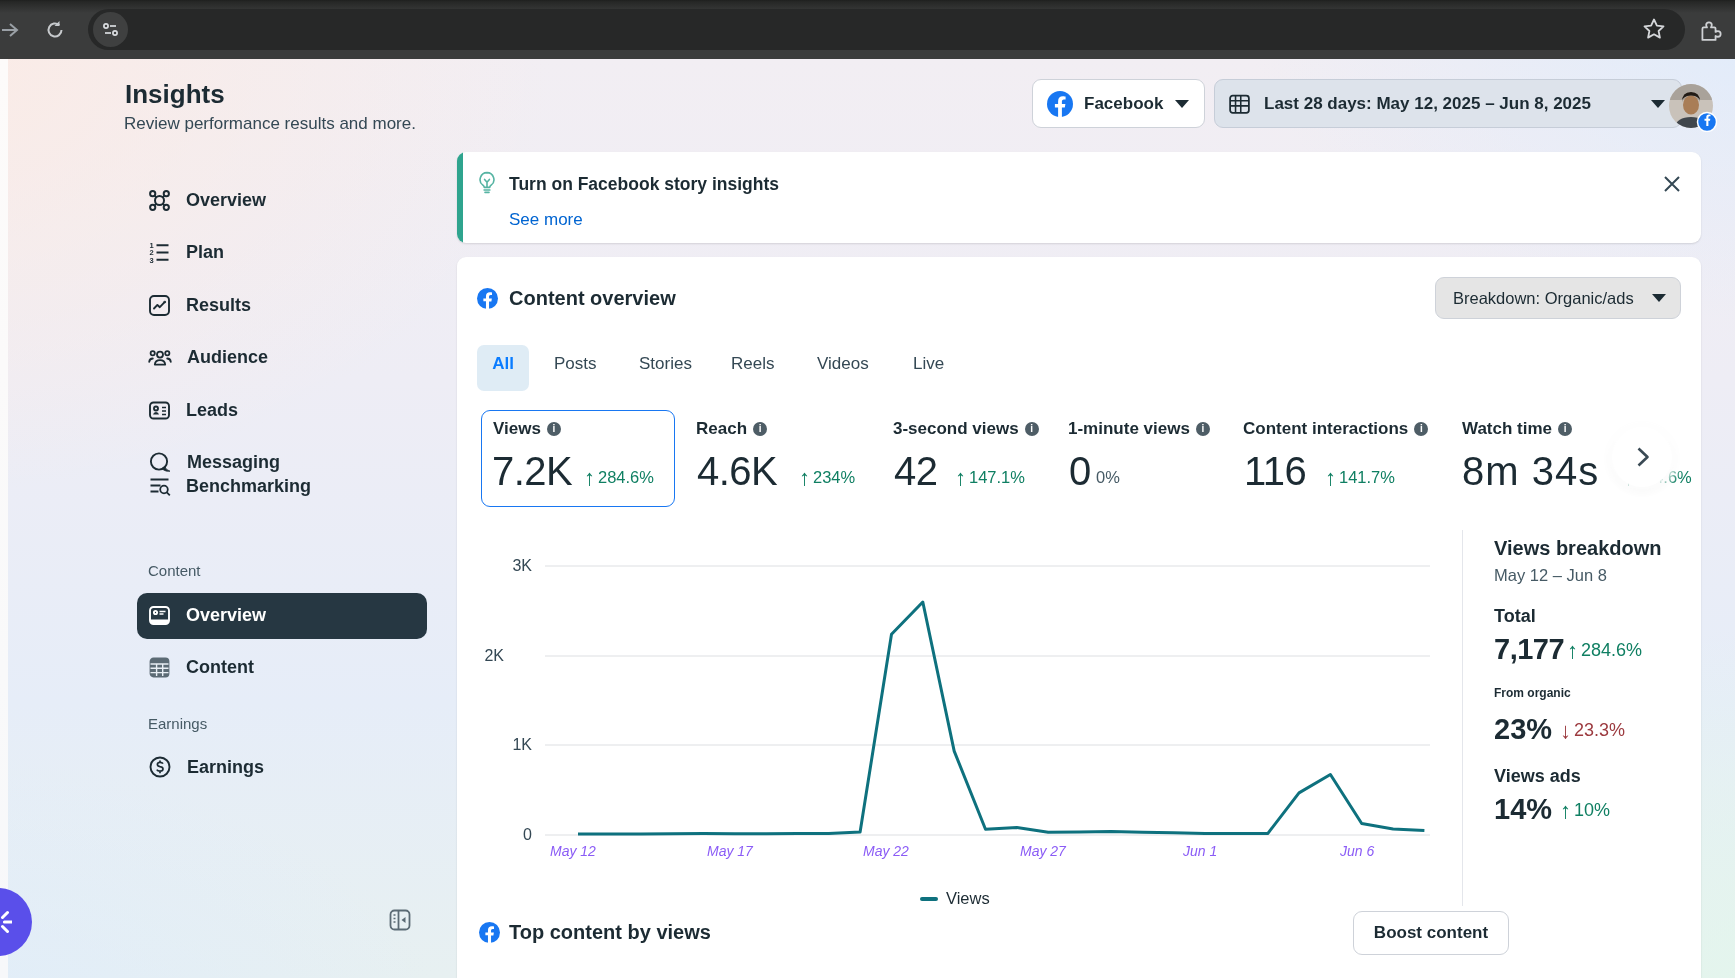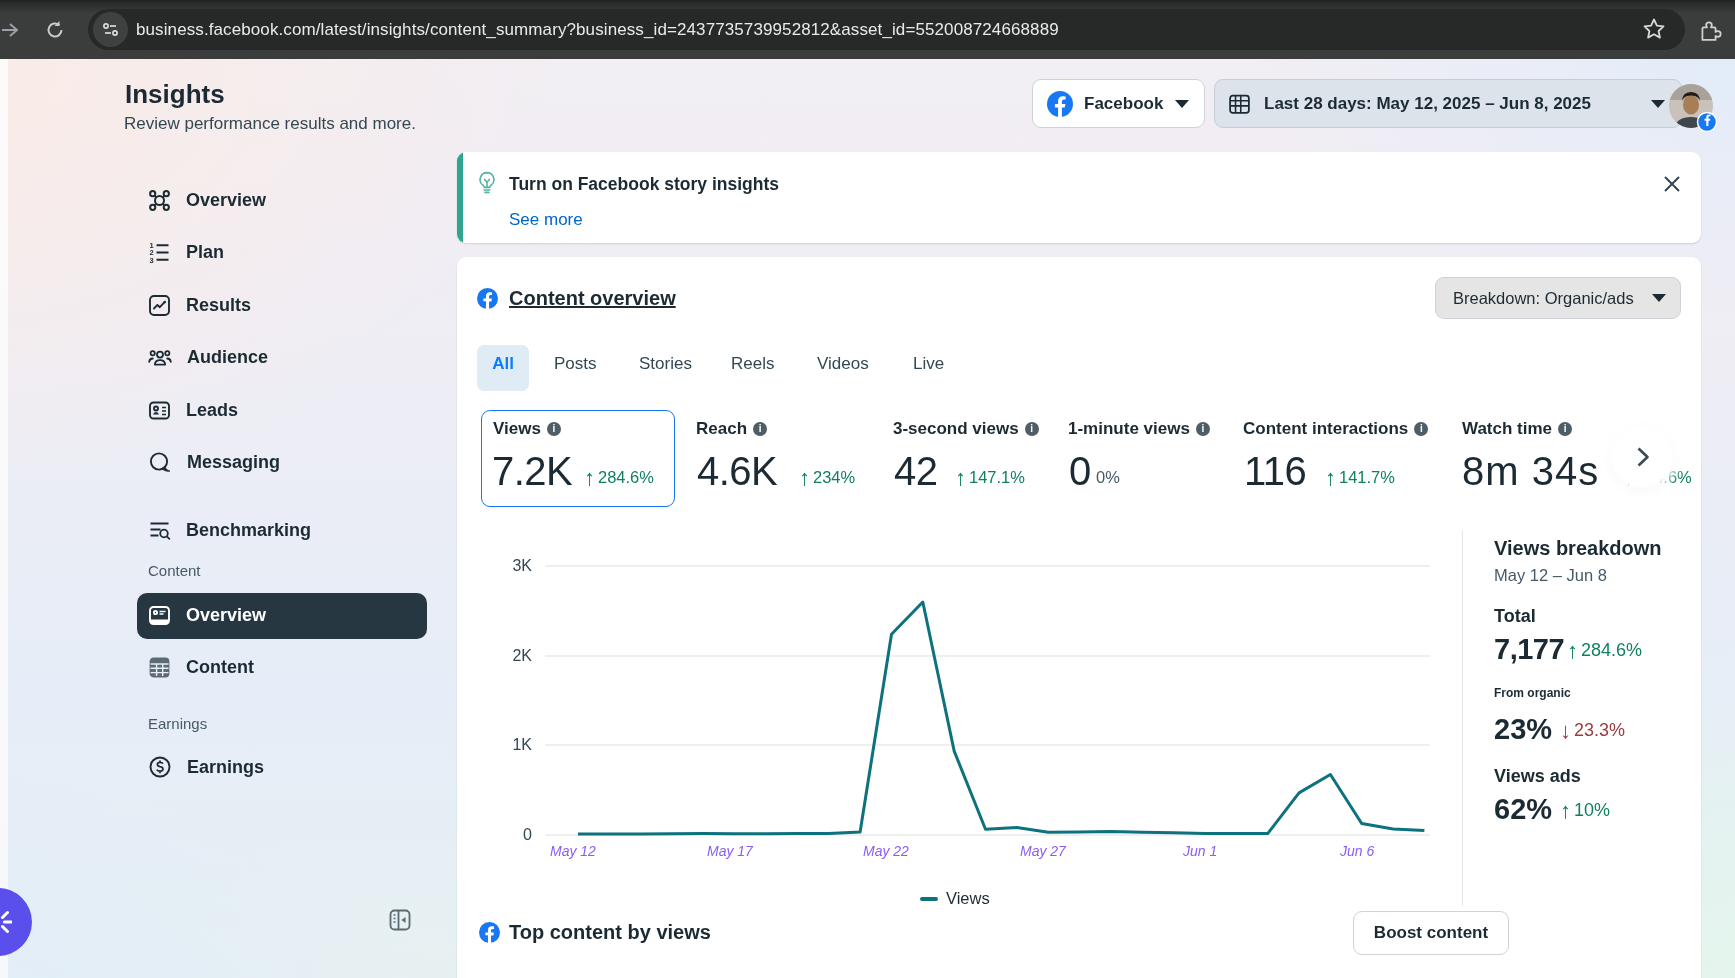--- a/index.html
+++ b/index.html
@@ -41,21 +41,21 @@
 .navsel { position:absolute; left:148px; display:flex; align-items:center; gap:15px; font-size:18px; font-weight:bold; color:#fff; }
 
 
 #banner { position:absolute; left:457px; top:152px; width:1244px; height:91px; background:#fff; border-radius:9px; box-shadow:0 1px 2px rgba(0,0,0,0.12); overflow:hidden; }
 #banner .greenbar { position:absolute; left:0; top:0; width:6px; height:91px; background:#2fa48e; }
 #banner .btitle { position:absolute; left:52px; top:22px; font-size:17.5px; font-weight:bold; color:#1c2b33; }
 #banner .bsee { position:absolute; left:52px; top:58px; font-size:17px; color:#0064d1; }
 
 
 #card { position:absolute; left:457px; top:257px; width:1244px; height:721px; background:#fff; border-radius:9px 9px 0 0; box-shadow:0 1px 2px rgba(0,0,0,0.12); }
-#co-title { position:absolute; left:509px; top:287px; font-size:20px; font-weight:bold; color:#1c2b33;text-decoration:underline; }
+#co-title { position:absolute; left:509px; top:287px; font-size:20px; font-weight:bold; color:#1c2b33; }
 #bdbtn { position:absolute; left:1435px; top:277px; width:246px; height:42px; background:#e5e5e5; border:1px solid #ced2d9; border-radius:9px; display:flex; align-items:center; font-size:16.5px; color:#1c2b33; padding-left:17px; }
 #bdbtn .caret { margin-right:14px; }
 
 
 .tab { position:absolute; top:345px; height:46px; line-height:38px; font-size:17px; color:#344854; }
 #tab-all { left:477px; width:52px; background:#dfecf5; border-radius:7px; text-align:center; color:#0a7cff; font-weight:bold; }
 
 
 #viewscard { position:absolute; left:481px; top:410px; width:194px; height:97px; border:1.5px solid #1877f2; border-radius:9px; }
 .mlabel { position:absolute; font-size:17px; font-weight:bold; color:#1c2b33; display:flex; align-items:center; gap:6px; }
@@ -98,21 +98,20 @@
       </svg>
     <div id="urlpill">
       <div id="tunebtn">
         <svg class="abs" style="left:8px;top:8px" width="19" height="19" viewBox="0 0 19 19">
             <circle cx="5" cy="6" r="2.1" stroke="#dadce0" stroke-width="1.7" fill="none"></circle>
             <path d="M9 6 h6" stroke="#dadce0" stroke-width="1.7"></path>
             <circle cx="14" cy="13" r="2.1" stroke="#dadce0" stroke-width="1.7" fill="none"></circle>
             <path d="M4 13 h6" stroke="#dadce0" stroke-width="1.7"></path>
           </svg>
       </div>
-      <div id="urltext">business.facebook.com/latest/insights/content_summary?business_id=2437735739952812&amp;asset_id=552008724668889</div>
       <svg class="abs" style="left:1553px;top:7px" width="26" height="26" viewBox="0 0 26 26">
           <path d="M13 3.5 l2.9 6.1 6.6 0.8 -4.9 4.6 1.3 6.6 -5.9-3.3 -5.9 3.3 1.3-6.6 -4.9-4.6 6.6-0.8z" stroke="#d5d7da" stroke-width="1.8" fill="none" stroke-linejoin="round"></path>
         </svg>
     </div>
     <svg class="abs" style="left:1697px;top:18px" width="25" height="25" viewBox="0 0 24 24">
         <path d="M5.2 21 V10.2 a1.2 1.2 0 0 1 1.2-1.2 H9.6 c-0.5-0.8-0.8-1.5-0.8-2.2 a2.7 2.7 0 0 1 5.4 0 c0 0.7-0.3 1.4-0.8 2.2 h3.2 a1.2 1.2 0 0 1 1.2 1.2 V13.4 c0.8-0.5 1.5-0.8 2.2-0.8 a2.7 2.7 0 0 1 0 5.4 c-0.7 0-1.4-0.3-2.2-0.8 V21z" stroke="#cfd1d4" stroke-width="1.7" fill="none" stroke-linejoin="round"></path>
       </svg>
   </div>
 
   <div id="page"></div>
@@ -185,21 +184,21 @@
   <div class="navitem" style="top:398px"><svg width="23" height="23" viewBox="0 0 23 23" fill="none" stroke="#1c2b33" stroke-width="1.9">
         <rect x="2" y="3.5" width="19" height="16" rx="3.5"></rect>
         <circle cx="8" cy="9.5" r="2"></circle>
         <path d="M5 15.5 q0.5-2.6 3-2.6 q2.5 0 3 2.6z" fill="#1c2b33" stroke="none"></path>
         <path d="M14 8.5 h4 M14 12 h4 M14 15.5 h4" stroke-width="1.7"></path>
       </svg>Leads</div>
   <div class="navitem" style="top:450px"><svg width="24" height="23" viewBox="0 0 24 23" fill="none" stroke="#1c2b33" stroke-width="1.9">
         <circle cx="11" cy="10.5" r="8.1"></circle>
         <path d="M16.6 15.3 q1.3 3.8 5.4 4.9 q-2.8 0.3-4.8-0.5 q-2.2-0.9-3.2-2.2z" fill="#1c2b33" stroke="#1c2b33" stroke-width="0.8"></path>
       </svg>Messaging</div>
-  <div class="navitem" style="top:518px"><svg width="23" height="23" viewBox="0 0 23 23" fill="none" stroke="#1c2b33" stroke-width="2">
+  <div class="navitem" style="top:474px"><svg width="23" height="23" viewBox="0 0 23 23" fill="none" stroke="#1c2b33" stroke-width="2">
         <path d="M2.5 4.5 h18 M2.5 10.5 h10 M2.5 16.5 h8"></path>
         <circle cx="16" cy="14.5" r="3.8" stroke-width="1.8"></circle>
         <path d="M18.8 17.3 l3 3" stroke-width="1.8"></path>
       </svg>Benchmarking</div>
   <div class="navlabel" style="top:562px">Content</div>
   <div id="selpill"></div>
   <div class="navsel" style="top:604px"><svg width="23" height="23" viewBox="0 0 23 23" fill="none" stroke="#fff" stroke-width="1.9">
         <rect x="2" y="3" width="19" height="17" rx="3.5"></rect>
         <circle cx="7.5" cy="8.5" r="1.6"></circle>
         <path d="M11.5 7.5 h6 M11.5 10 h4" stroke-width="1.5"></path>
@@ -278,21 +277,21 @@
   <div class="mnum" style="left:1462px;top:449px;letter-spacing:1px">8m 34s</div>
   <div class="mpct" style="left:1623px;top:468px"><span class="up">↑</span> 114.6%</div>
 
   <div id="arrowcircle">
     <svg class="abs" style="left:24px;top:19px" width="15" height="22" viewBox="0 0 15 22">
         <path d="M2.5 2.5 l9 8.5 -9 8.5" stroke="#3a4a54" stroke-width="2.6" fill="none" stroke-linejoin="round"></path>
       </svg>
   </div>
 
   <div class="ylab" style="left:492px;top:557px">3K</div>
-  <div class="ylab" style="left:492px;top:647px">2K</div>
+  <div class="ylab" style="left:464px;top:647px">2K</div>
   <div class="ylab" style="left:492px;top:736px">1K</div>
   <div class="ylab" style="left:492px;top:826px">0</div>
   <svg class="abs" style="left:457px;top:530px" width="1004" height="340" viewBox="457 530 1004 340">
     <g stroke="#dddfe2" stroke-width="1">
       <line x1="545" y1="566" x2="1430" y2="566"></line>
       <line x1="545" y1="656" x2="1430" y2="656"></line>
       <line x1="545" y1="745" x2="1430" y2="745"></line>
       <line x1="545" y1="835" x2="1430" y2="835"></line>
     </g>
     <polyline fill="none" stroke="#0e717e" stroke-width="3" stroke-linejoin="round" points="
@@ -312,21 +311,21 @@
   <div id="vbpanel"></div>
   <div class="vb" style="top:537px;font-size:20px;font-weight:bold">Views breakdown</div>
   <div class="vb" style="top:566px;font-size:16.5px;color:#465a65">May 12 – Jun 8</div>
   <div class="vb" style="top:606px;font-size:18px;font-weight:bold">Total</div>
   <div class="vb" style="top:633px;font-size:29px;font-weight:bold;letter-spacing:-0.5px">7,177</div>
   <div class="vb mpct" style="left:1567px;top:640px;font-size:18px"><span>↑</span> 284.6%</div>
   <div class="vb" style="top:686px;font-size:12px;font-weight:bold">From organic</div>
   <div class="vb" style="top:713px;font-size:29px;font-weight:bold">23%</div>
   <div class="vb mpct" style="left:1560px;top:720px;font-size:18px;color:#9c3a3f"><span>↓</span> 23.3%</div>
   <div class="vb" style="top:766px;font-size:18px;font-weight:bold">Views ads</div>
-  <div class="vb" style="top:793px;font-size:29px;font-weight:bold">62%</div>
+  <div class="vb" style="top:793px;font-size:29px;font-weight:bold">14%</div>
   <div class="vb mpct" style="left:1560px;top:800px;font-size:18px"><span>↑</span> 10%</div>
 
   <svg class="abs" style="left:479px;top:922px" width="21" height="21" viewBox="0 0 26 26">
       <circle cx="13" cy="13" r="13" fill="#1877f2"></circle>
       <path d="M17.8 16.6 l0.6-3.6 h-3.5 v-2.4 c0-1 0.5-2 2.1-2 h1.6 V5.5 c0 0-1.4-0.25-2.8-0.25 -2.9 0-4.7 1.7-4.7 4.9 v2.8 H7.9 v3.6 h3.2 V26 h3.8 V16.6z" fill="#fff"></path>
     </svg>
   <div id="topcontent">Top content by views</div>
   <div class="botbtn" style="left:1353px;width:156px">Boost content</div>
 
   <div id="purple">

